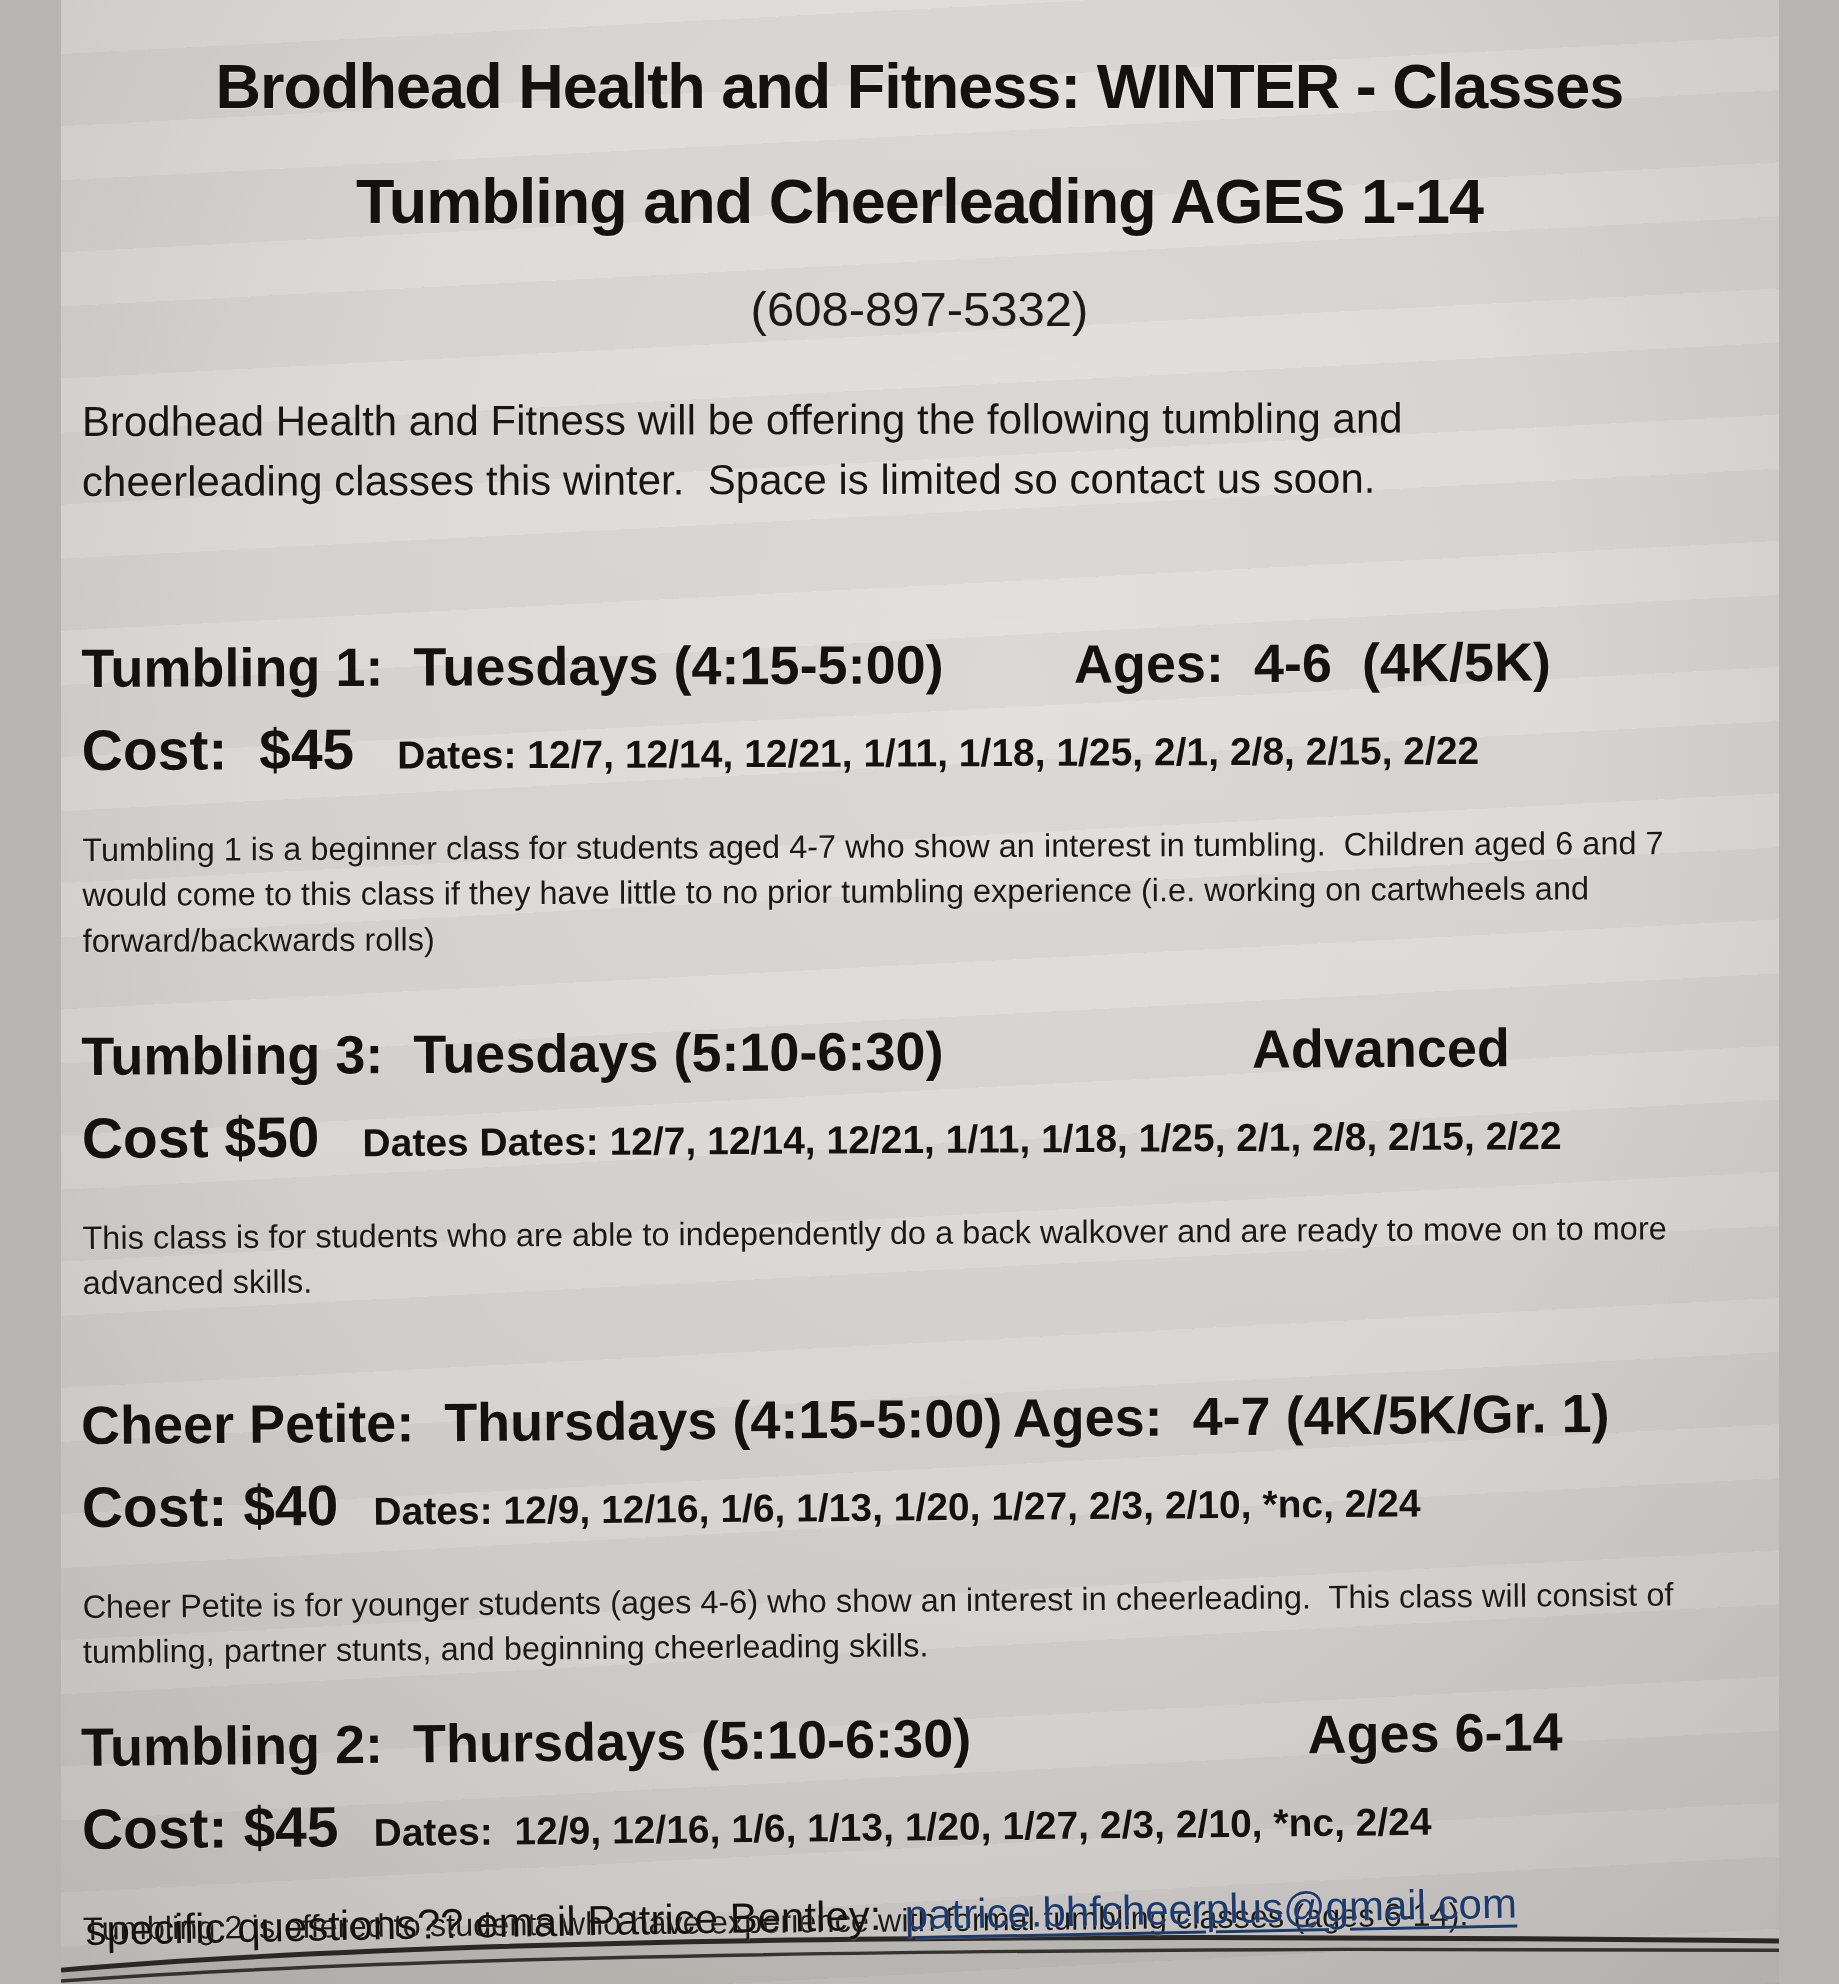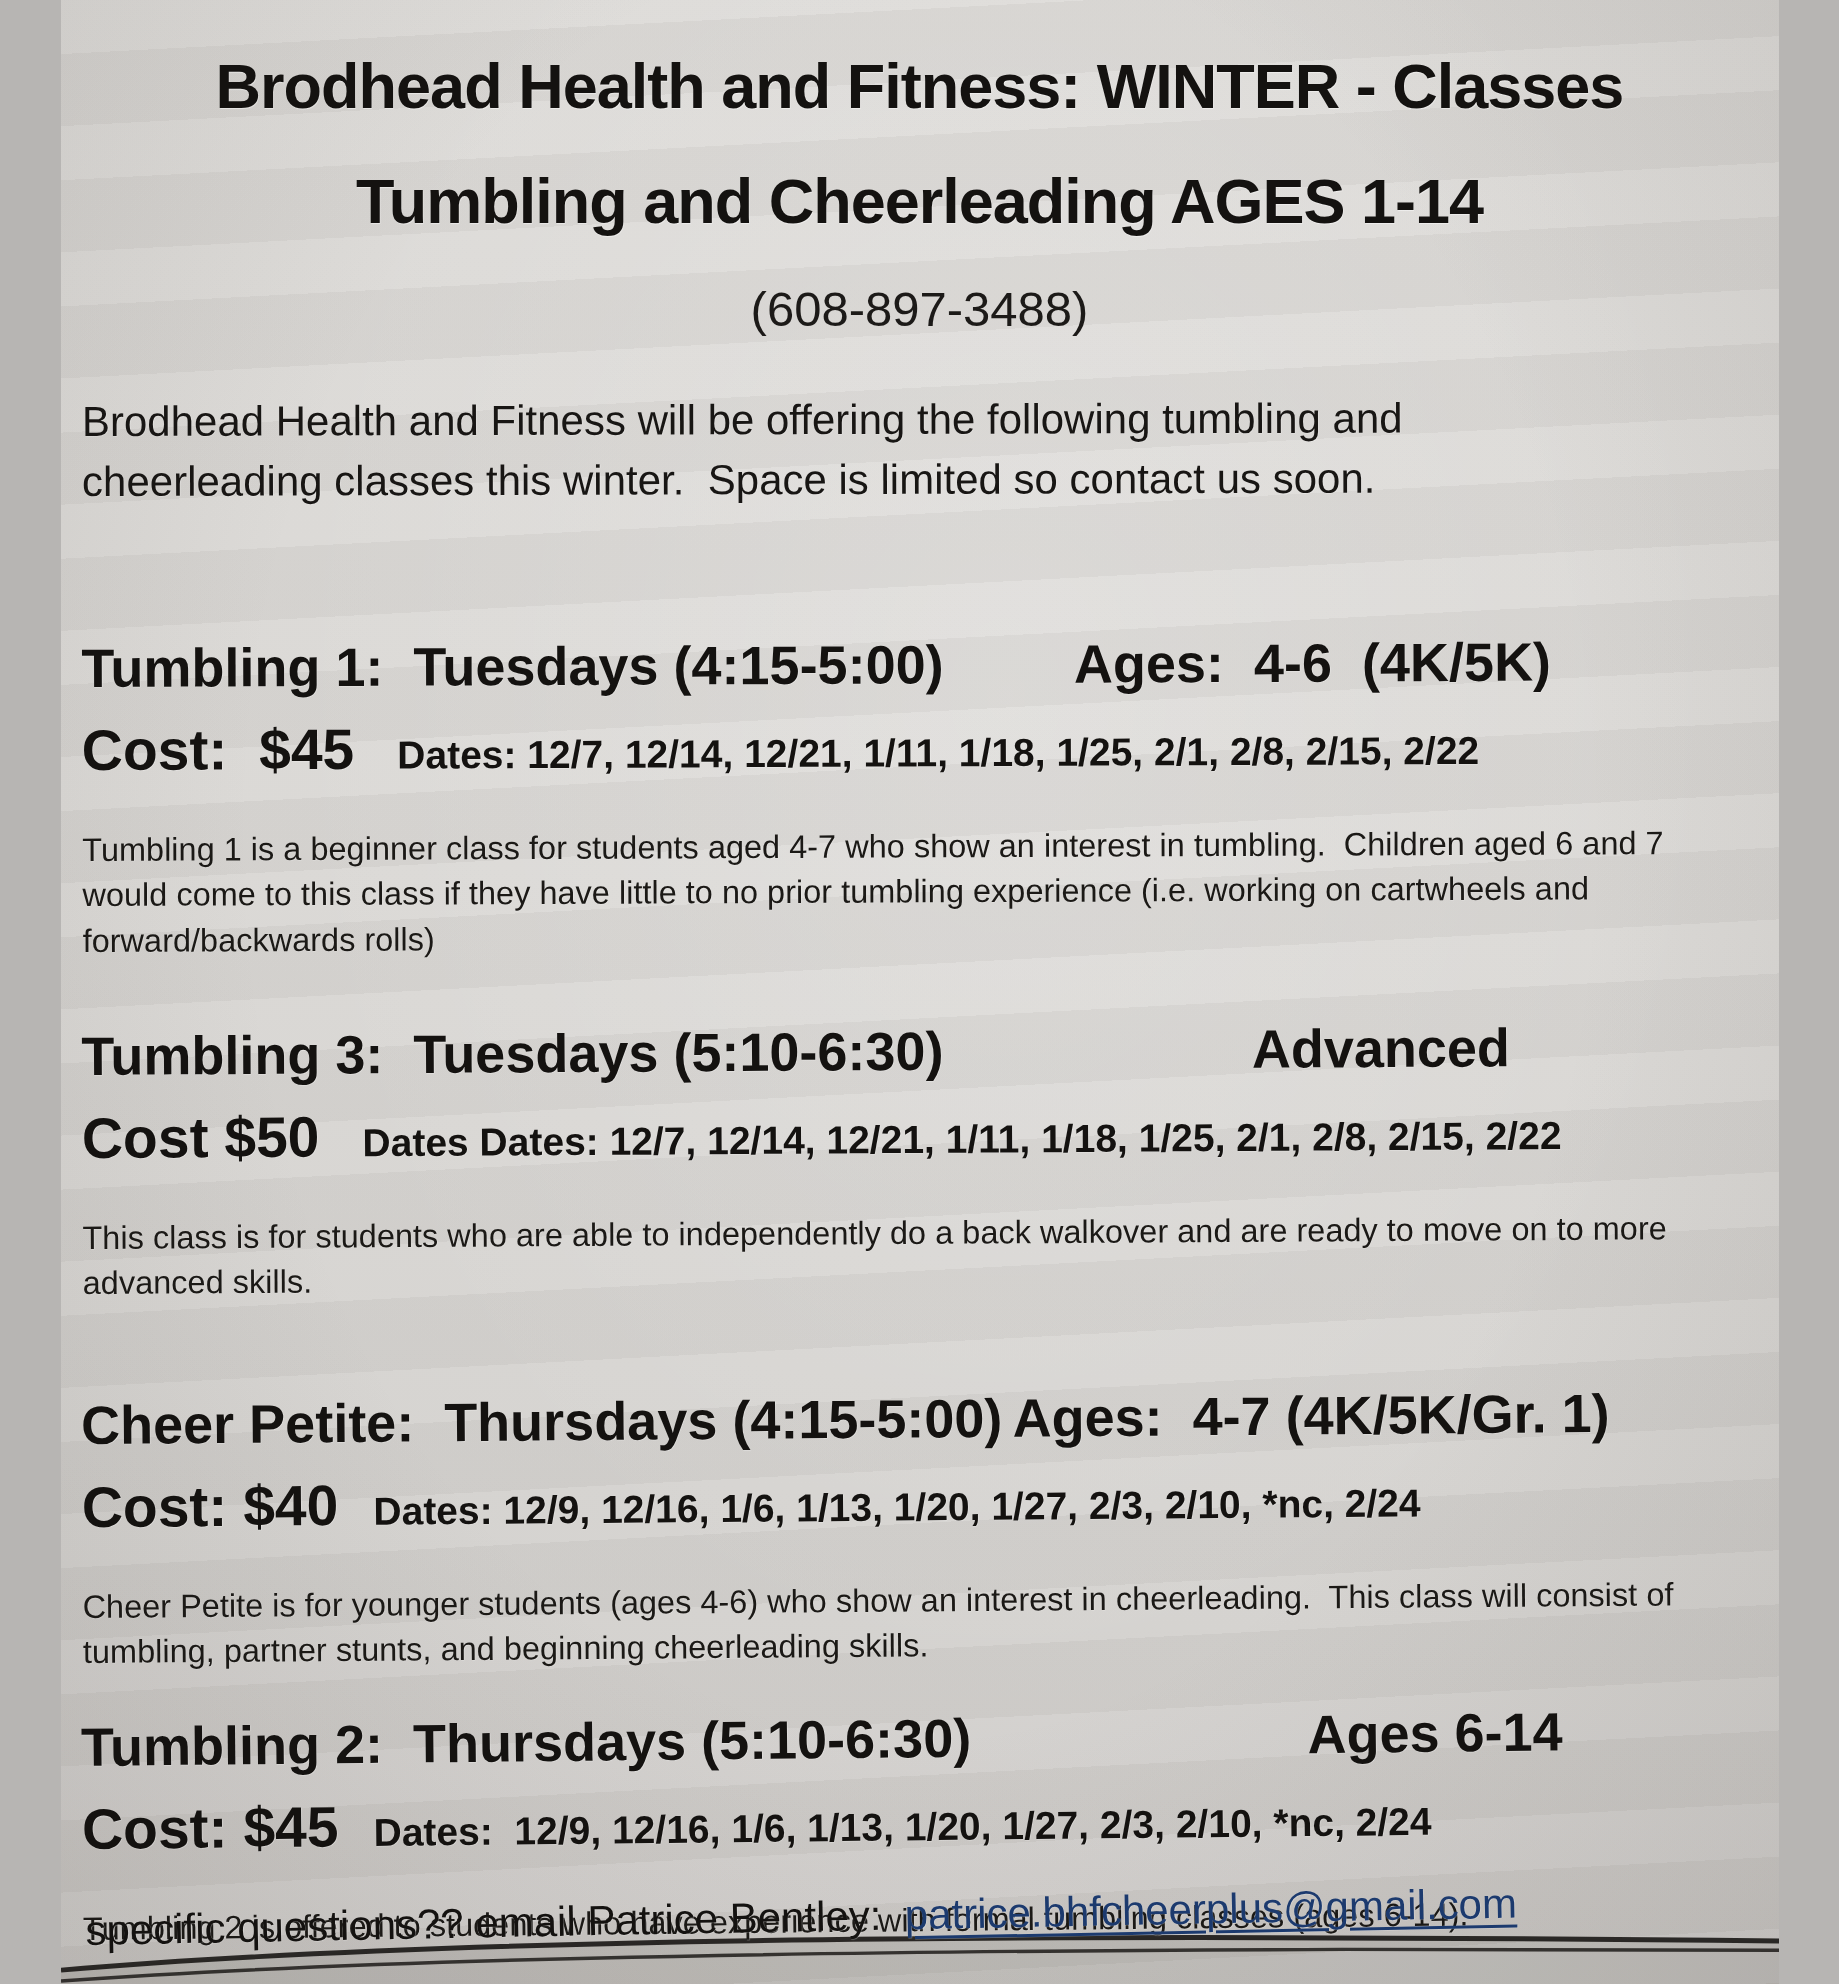--- a/index.html
+++ b/index.html
@@ -93,21 +93,21 @@
   .edge-svg { position: absolute; left: 0; bottom: 0; width: 1839px; height: 94px; z-index: 1; }
 </style>
 </head>
 <body>
 
 <div class="page">
   <div class="content">
 
     <h1 class="title">Brodhead Health and Fitness: WINTER - Classes</h1>
     <h1 class="title">Tumbling and Cheerleading AGES 1-14</h1>
-    <div class="phone">(608-897-3488)</div>
+    <div class="phone">(608-897-5332)</div>
 
     <p class="intro">Brodhead Health and Fitness will be offering the following tumbling and cheerleading classes this winter.  Space is limited so contact us soon.</p>
 
     <section class="class-block s1">
       <div class="head-row">
         <h2 class="class-heading">Tumbling 1:  Tuesdays (4:15-5:00)</h2>
         <span class="class-right">Ages:  4-6  (4K/5K)</span>
       </div>
       <div class="cost-row">
         <span class="cost">Cost:  $45</span>

